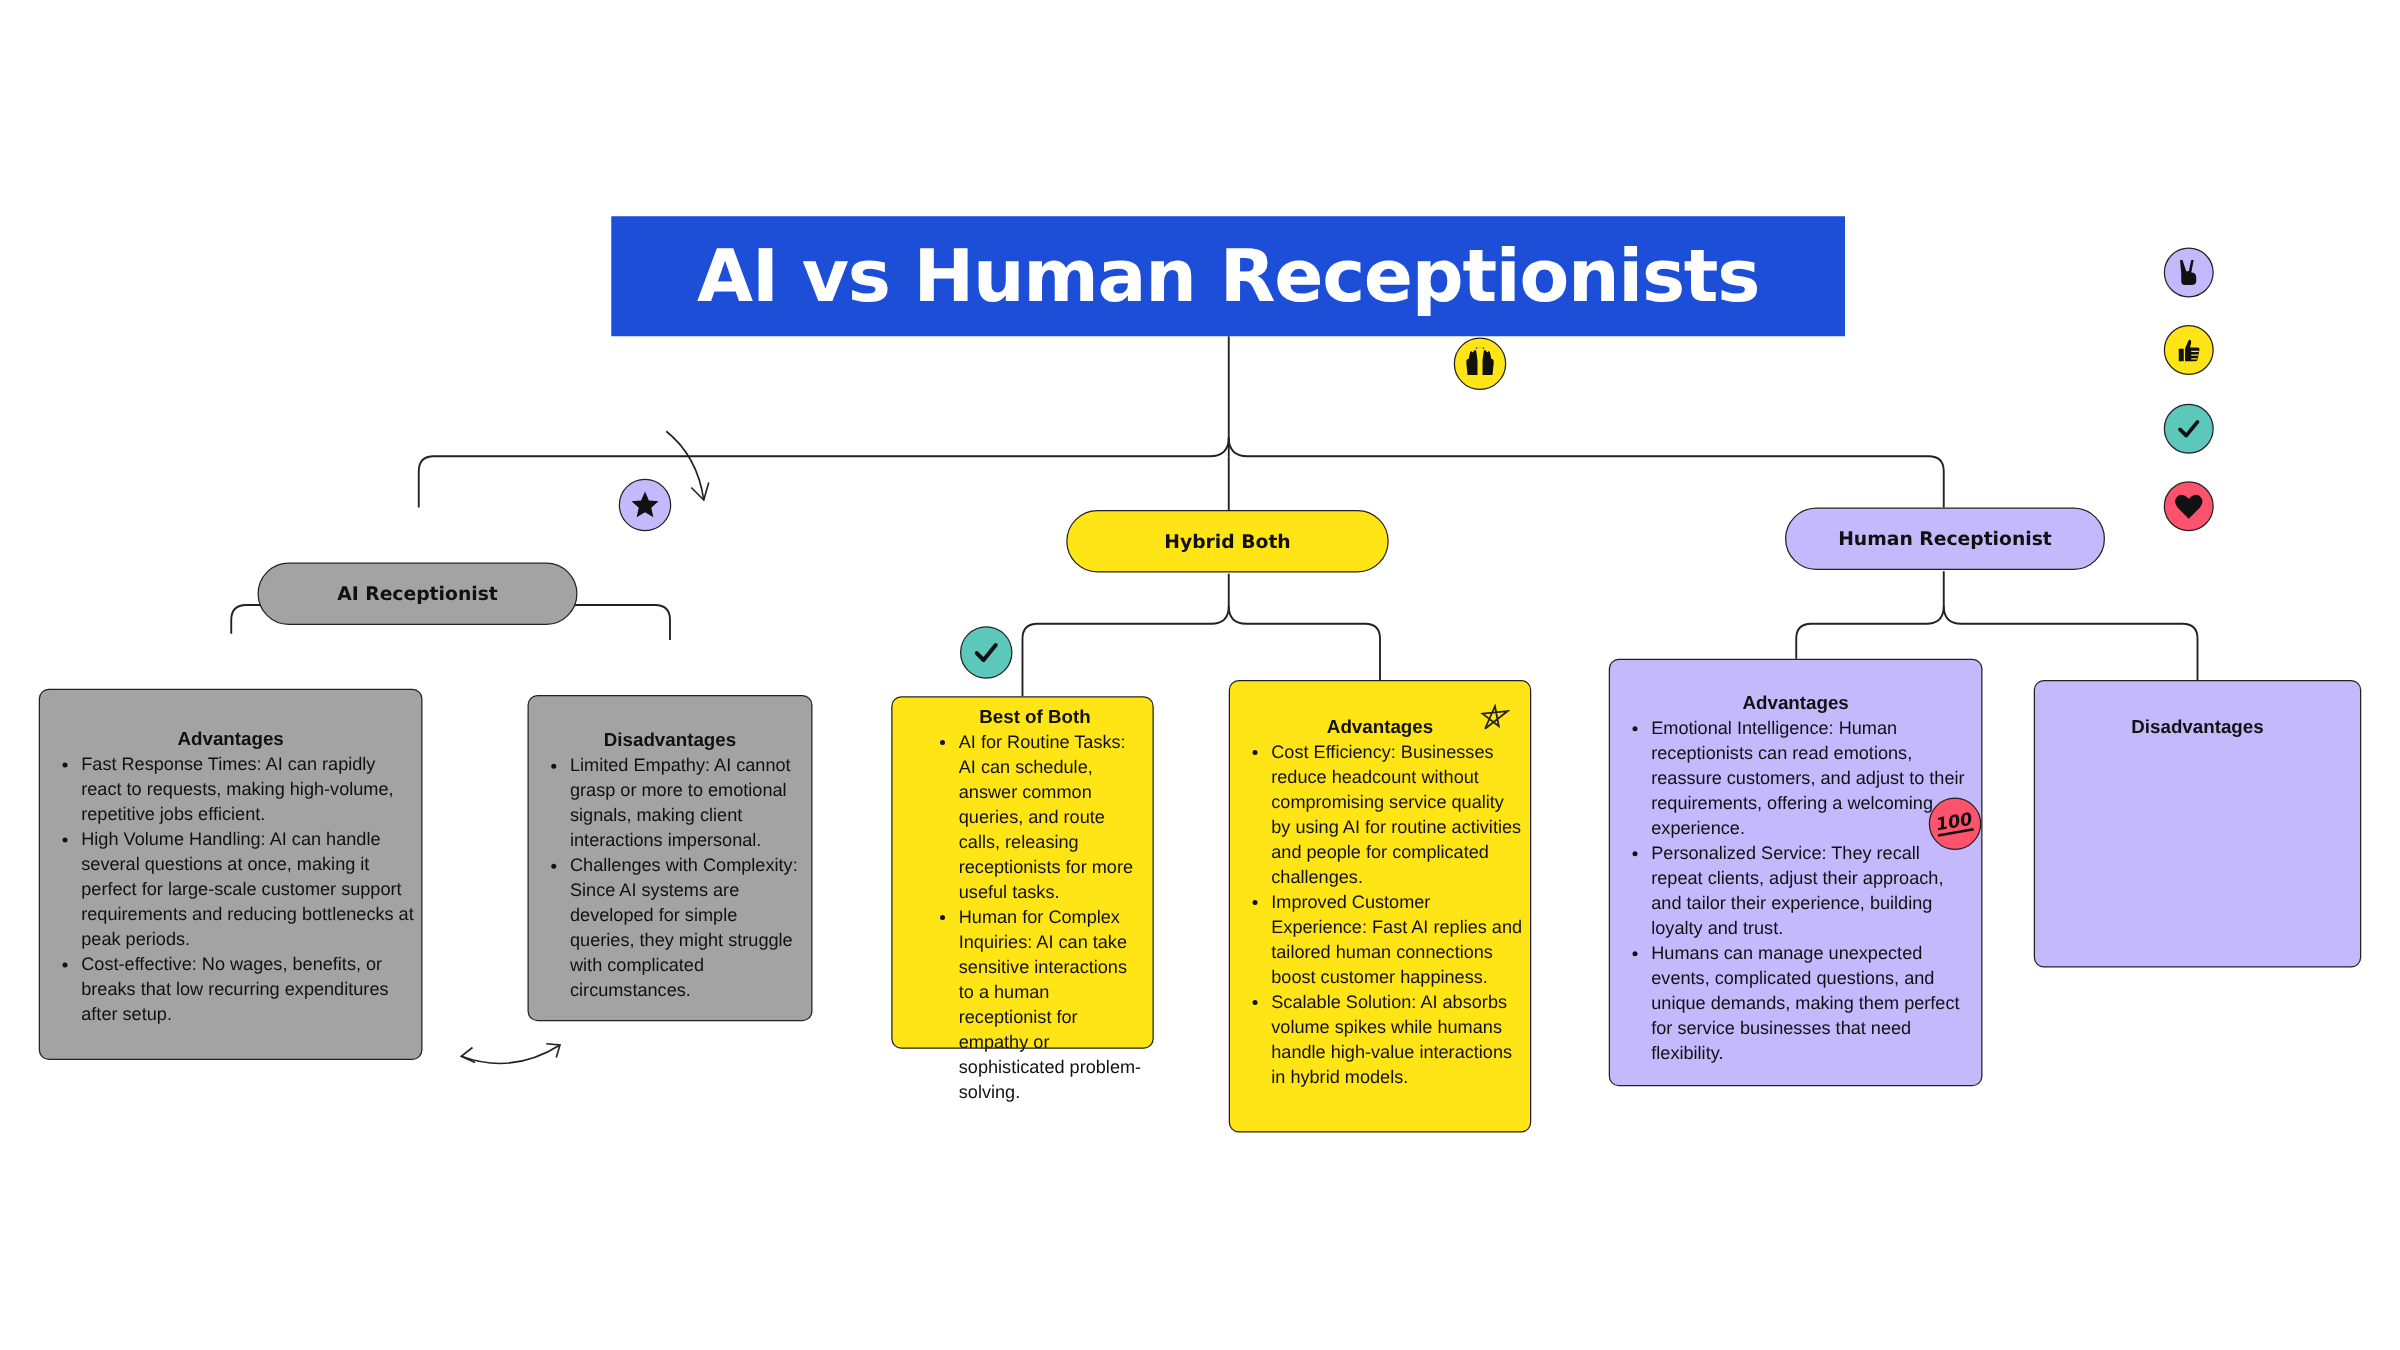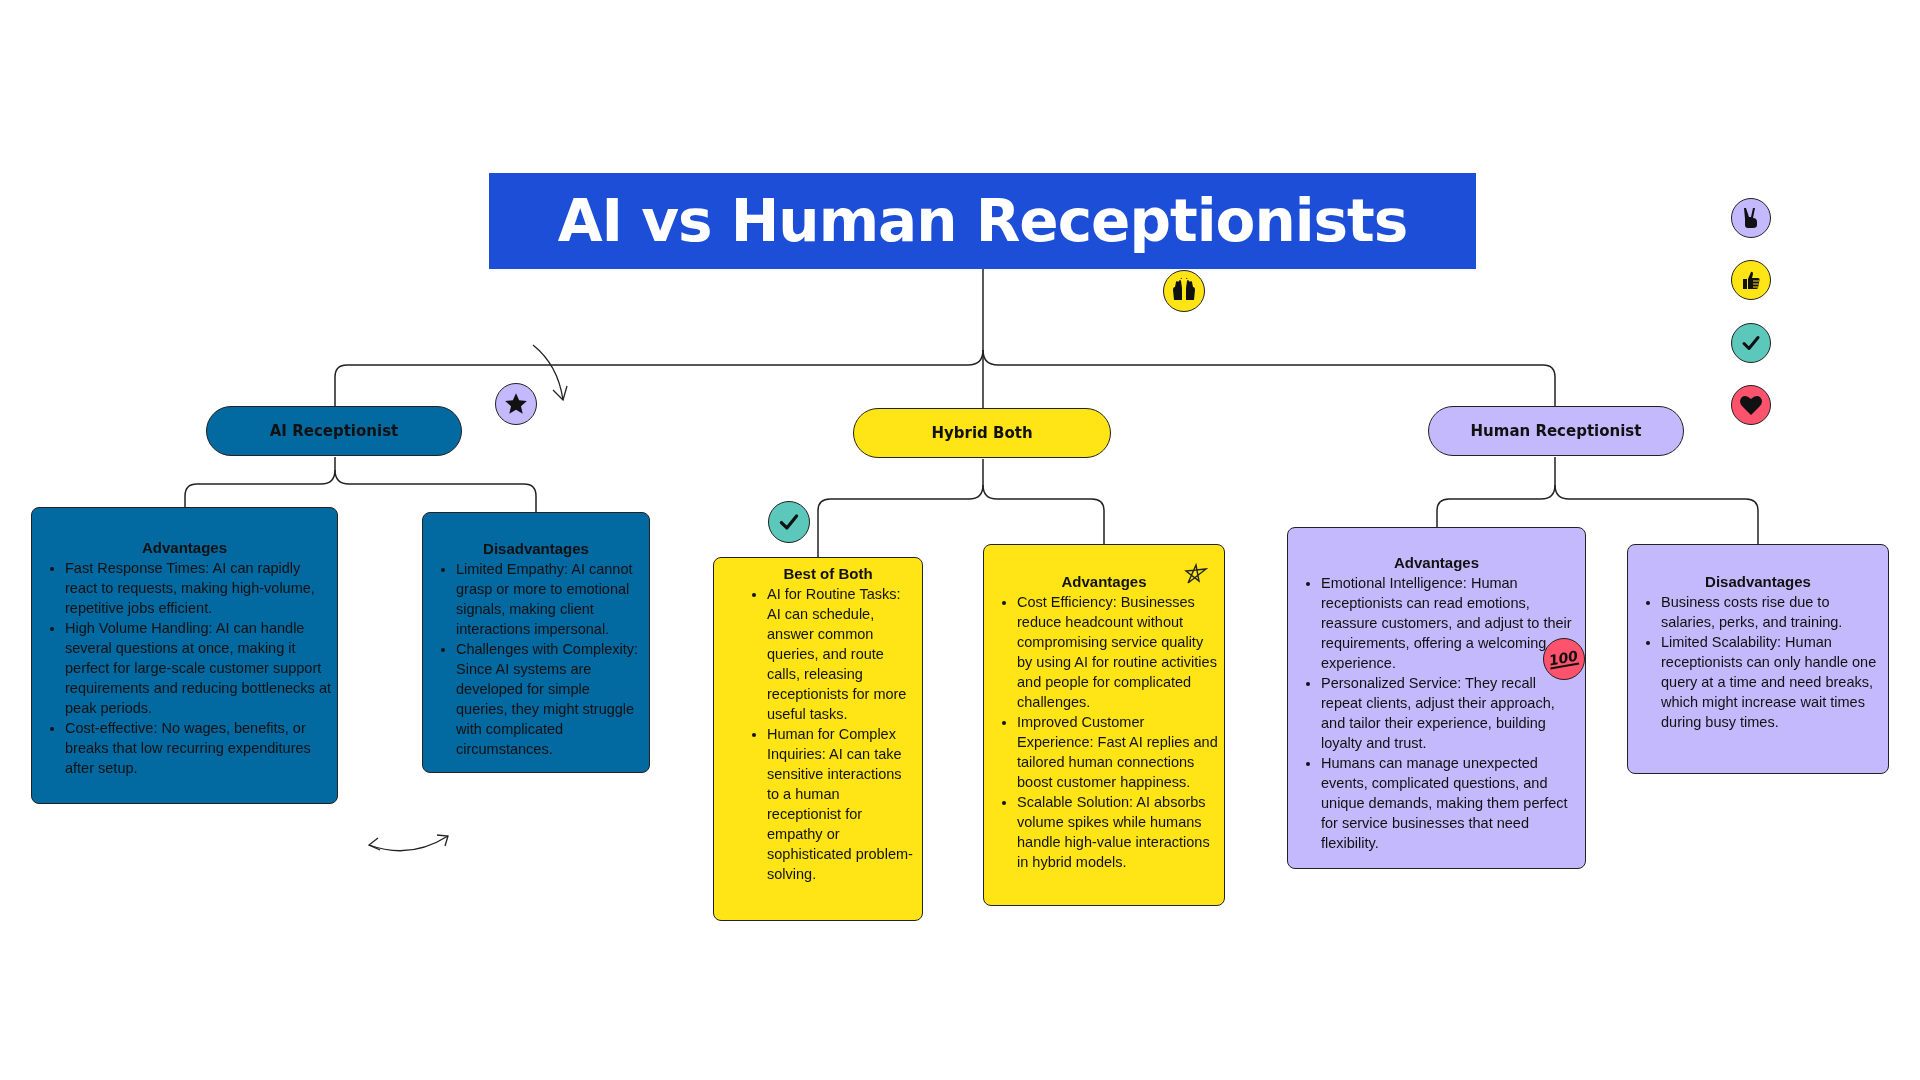--- a/index.html
+++ b/index.html
@@ -2,21 +2,21 @@
 <html><head>
 <meta charset="utf-8">
 <style>
   html, body { margin: 0; padding: 0; }
   body { width: 1920px; height: 1080px; background: #ffffff; position: relative; overflow: hidden; font-family: "Liberation Sans", sans-serif; color: #111; }
   .abs { position: absolute; }
   #connectors { position: absolute; left: 0; top: 0; width: 1920px; height: 1080px; }
   .title-box { left: 489px; top: 173px; width: 987px; height: 96px; background: #1d4ed8; display: flex; align-items: center; justify-content: center; }
   .title-box h1 { margin: 0; color: #fff; font-family: "DejaVu Sans", sans-serif; font-weight: 900; font-size: 58px; letter-spacing: -1px; }
   .pill { height: 50px; border: 1.5px solid #222; border-radius: 26px; display: flex; align-items: center; justify-content: center; box-sizing: border-box; font-family: "DejaVu Sans", sans-serif; font-weight: bold; font-size: 15px; }
-  .teal { background: #0369a1; }
+  .teal { background: #a3a3a3; margin-top: 44px; }
   .yellow { background: #ffe515; }
   .lav { background: #c5b9fd; }
   .card { box-sizing: border-box; border: 1.5px solid #222; border-radius: 8px; padding: 8px 6px 8px 6px; font-size: 14.5px; line-height: 20px; }
   .card h3 { margin: 0; font-size: 15px; font-weight: bold; line-height: 20px; text-align: center; }
   .card ul { margin: 0; padding-left: 27px; }
   .card li { margin: 0; }
   .icon { position: absolute; border: 1.5px solid #222; border-radius: 50%; display: flex; align-items: center; justify-content: center; box-sizing: border-box; }
 </style>
 </head>
 <body>
@@ -75,21 +75,21 @@
 </div>
 
 <div class="abs card teal" style="left:422px; top:512px; width:228px; height:261px; padding-top:26px;">
   <h3>Disadvantages</h3>
   <ul>
     <li>Limited Empathy: AI cannot grasp or more to emotional signals, making client interactions impersonal.</li>
     <li>Challenges with Complexity: Since AI systems are developed for simple queries, they might struggle with complicated circumstances.</li>
   </ul>
 </div>
 
-<div class="abs card yellow" style="left:713px; top:557px; width:210px; height:364px; padding-top:6px;padding-left:26px;">
+<div class="abs card yellow" style="left:713px; top:557px; width:210px; height:282px; padding-top:6px;padding-left:26px;">
   <h3>Best of Both</h3>
   <ul>
     <li>AI for Routine Tasks: AI can schedule, answer common queries, and route calls, releasing receptionists for more useful tasks.</li>
     <li>Human for Complex Inquiries: AI can take sensitive interactions to a human receptionist for empathy or sophisticated problem-solving.</li>
   </ul>
 </div>
 
 <div class="abs card yellow" style="left:983px; top:544px; width:242px; height:362px; padding-top:27px;">
   <h3>Advantages</h3>
   <ul>
@@ -106,24 +106,20 @@
   <h3>Advantages</h3>
   <ul>
     <li>Emotional Intelligence: Human receptionists can read emotions, reassure customers, and adjust to their requirements, offering a welcoming experience.</li>
     <li>Personalized Service: They recall repeat clients, adjust their approach, and tailor their experience, building loyalty and trust.</li>
     <li>Humans can manage unexpected events, complicated questions, and unique demands, making them perfect for service businesses that need flexibility.</li>
   </ul>
 </div>
 
 <div class="abs card lav" style="left:1627px; top:544px; width:262px; height:230px; padding-top:27px;">
   <h3>Disadvantages</h3>
-  <ul>
-    <li>Business costs rise due to salaries, perks, and training.</li>
-    <li>Limited Scalability: Human receptionists can only handle one query at a time and need breaks, which might increase wait times during busy times.</li>
-  </ul>
 </div>
 
 <div class="icon" style="left:1163px; top:270px; width:42px; height:42px; background:#ffe515;">
   <svg width="28" height="26" viewBox="0 0 28 26">
     <path d="M4 22 L3 12 Q3 9 5 9 L6 4 Q7 2 8 4 L9 3 Q10 1 11 3 L12 10 L12 22 Z" fill="#111"></path>
     <path d="M24 22 L25 12 Q25 9 23 9 L22 4 Q21 2 20 4 L19 3 Q18 1 17 3 L16 10 L16 22 Z" fill="#111"></path>
     <path d="M11 1 L12 -1 M14 0 L14 -2 M17 1 L16 -1" stroke="#111" stroke-width="1"></path>
   </svg>
 </div>
 

